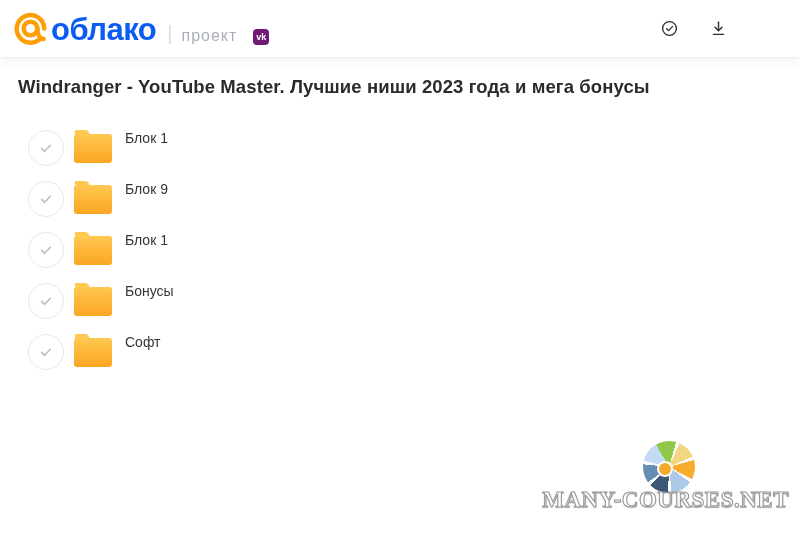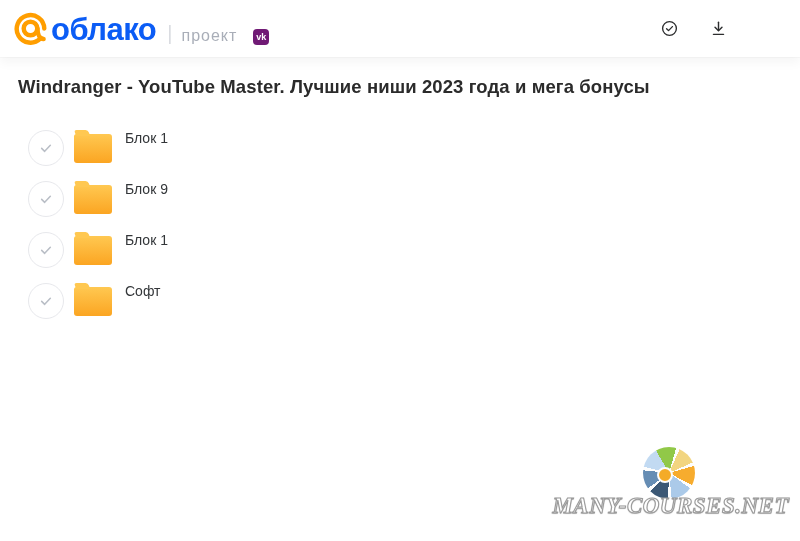--- a/index.html
+++ b/index.html
@@ -49,21 +49,21 @@
     background:linear-gradient(180deg,#ffc851 0%,#fba522 100%);
     flex:0 0 auto;
   }
   .folder-icon::before {
     content:""; position:absolute; top:-4.5px; left:0; width:14px; height:6px;
     background:#ffc851; border-radius:2.5px 2.5px 0 0;
     transform:skewX(20deg); transform-origin:top left;
   }
   .folder-name { margin-left:13px; font-size:14px; color:#333639; }
   
-  .watermark { position:absolute; right:0; bottom:6px; width:240px; height:70px; pointer-events:none;font-style:italic; }
+  .watermark { position:absolute; right:0; bottom:12px; width:240px; height:70px; pointer-events:none; }
   .globe {
     position:absolute; left:83px; top:-18px; width:52px; height:52px; border-radius:50%;
     background:conic-gradient(from -30deg,
       #8cc63f 0deg 46deg,  #fdfdfd 46deg 54deg,
       #f2d37a 54deg 96deg,  #fdfdfd 96deg 104deg,
       #f7a823 104deg 148deg, #fdfdfd 148deg 156deg,
       #a7c8e8 156deg 204deg, #fdfdfd 204deg 212deg,
       #32506e 212deg 256deg, #fdfdfd 256deg 264deg,
       #5e87b0 264deg 306deg, #fdfdfd 306deg 314deg,
       #bfd9f2 314deg 360deg);
@@ -153,20 +153,29 @@
       <span class="folder-icon"></span>
       <span class="folder-name">Блок 1</span>
     </li>
     <li class="folder-row">
       <span class="checkbox">
         <svg width="16" height="16" viewBox="0 0 24 24" fill="none" stroke="#b9bec6" stroke-width="2.3" stroke-linecap="round" stroke-linejoin="round">
             <path d="M5.5 12.5l4.5 4.5 8.5-9"></path>
           </svg>
       </span>
       <span class="folder-icon"></span>
+      <span class="folder-name">Бонусы</span>
+    </li>
+    <li class="folder-row">
+      <span class="checkbox">
+        <svg width="16" height="16" viewBox="0 0 24 24" fill="none" stroke="#b9bec6" stroke-width="2.3" stroke-linecap="round" stroke-linejoin="round">
+            <path d="M5.5 12.5l4.5 4.5 8.5-9"></path>
+          </svg>
+      </span>
+      <span class="folder-icon"></span>
       <span class="folder-name">Софт</span>
     </li>
   </ul>
 </main>
 
 <div class="watermark">
   <div class="globe"></div>
   <div class="wm-text">MANY-COURSES.NET</div>
 </div>
 

